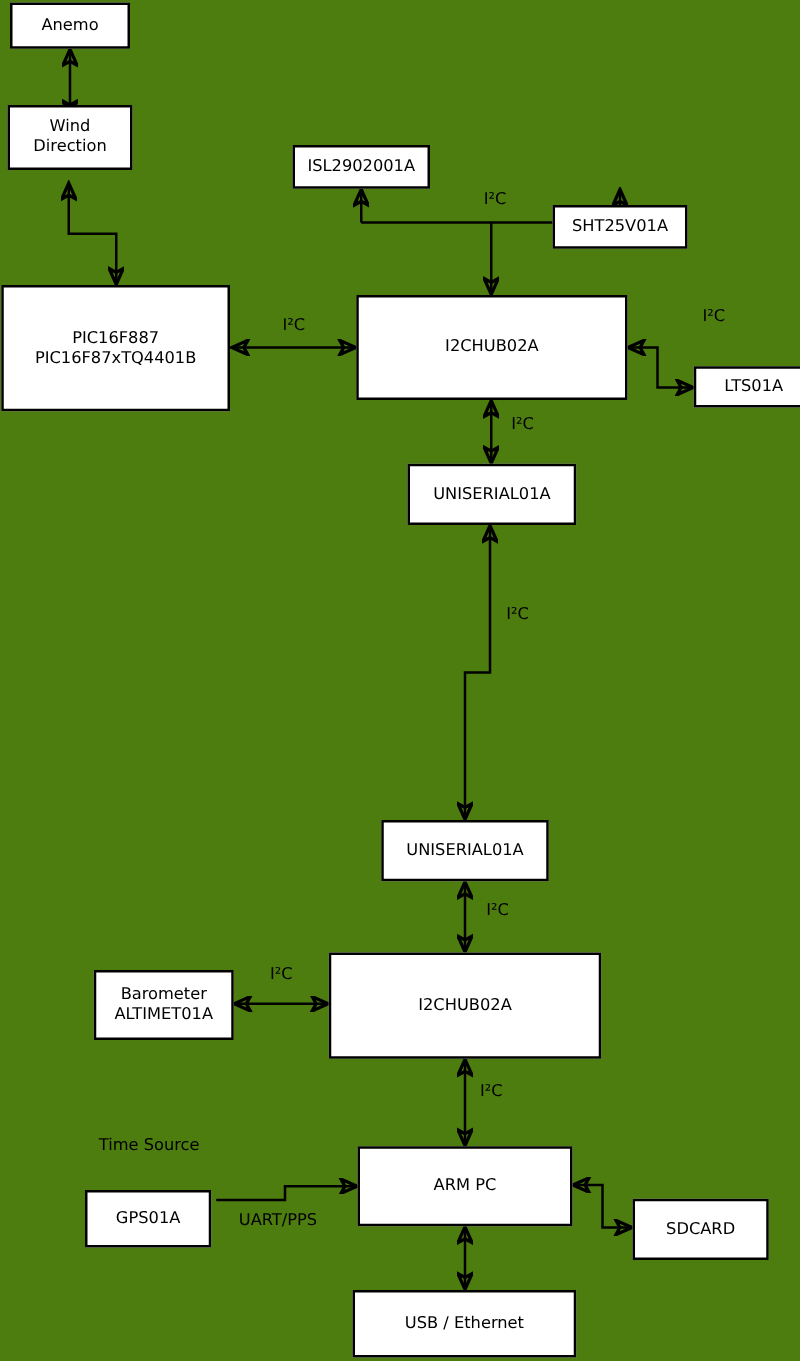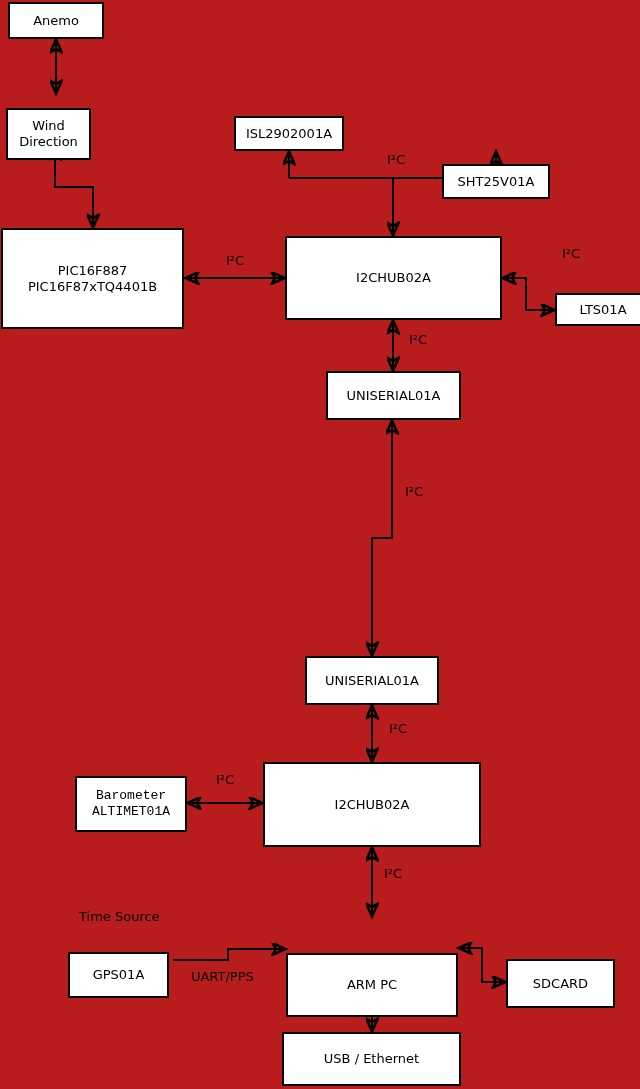--- a/index.html
+++ b/index.html
@@ -4,21 +4,21 @@
 <style>
   html, body {
     margin: 0;
     padding: 0;
     background: #ffffff;
   }
   .canvas {
     position: relative;
     width: 640px;
     height: 1089px;
-    background: #b91c1c;
+    background: #4d7c0f;
     font-family: "DejaVu Sans", "Liberation Sans", sans-serif;
     color: #000000;
     overflow: hidden;
   }
   svg.edges {
     position: absolute;
     left: 0;
     top: 0;
     width: 640px;
     height: 1089px;
@@ -76,46 +76,46 @@
     <path d="M 372 706 V 761" marker-start="url(#ah)" marker-end="url(#ah)"></path>
     <path d="M 188 803 H 262" marker-start="url(#ah)" marker-end="url(#ah)"></path>
     <path d="M 372 848 V 916" marker-start="url(#ah)" marker-end="url(#ah)"></path>
     <path d="M 173 960 H 228 V 949 H 285" marker-end="url(#ah)"></path>
     <path d="M 459 948 H 482 V 982 H 505" marker-start="url(#ah)" marker-end="url(#ah)"></path>
     <path d="M 372 982 V 1031" marker-start="url(#ah)" marker-end="url(#ah)"></path>
   </svg>
 
   <div class="node" style="left:8px;   top:2px;   width:96px;  height:37px;">Anemo</div>
 
-  <div class="node" style="left:6px;   top:108px;  width:85px; height:52px;">Wind
+  <div class="node" style="left:6px;   top:84px;  width:100px; height:52px;">Wind
 Direction</div>
 
   <div class="node" style="left:1px;   top:228px; width:183px; height:101px;">PIC16F887
 PIC16F87xTQ4401B</div>
 
   <div class="node" style="left:234px; top:116px; width:110px; height:35px;">ISL2902001A</div>
 
   <div class="node" style="left:442px; top:116px; width:108px; height:35px;margin-top:48px;">SHT25V01A</div>
 
   <div class="node" style="left:285px; top:236px; width:217px; height:84px;">I2CHUB02A</div>
 
   <div class="node" style="left:555px; top:293px; width:96px;  height:33px;">LTS01A</div>
 
   <div class="node" style="left:326px; top:371px; width:135px; height:49px;">UNISERIAL01A</div>
 
   <div class="node" style="left:305px; top:656px; width:134px; height:49px;">UNISERIAL01A</div>
 
-  <div class="node" style="left:75px;  top:776px; width:112px; height:56px;font-family:Liberation Mono, monospace;">Barometer
+  <div class="node" style="left:75px;  top:776px; width:112px; height:56px;">Barometer
 ALTIMET01A</div>
 
   <div class="node" style="left:263px; top:762px; width:218px; height:85px;">I2CHUB02A</div>
 
   <div class="node" style="left:68px;  top:952px; width:101px; height:46px;">GPS01A</div>
 
-  <div class="node" style="left:286px; top:917px; width:172px; height:64px;margin-top:36px;">ARM PC</div>
+  <div class="node" style="left:286px; top:917px; width:172px; height:64px;">ARM PC</div>
 
   <div class="node" style="left:282px; top:1032px; width:179px; height:54px;">USB / Ethernet</div>
 
   <div class="node" style="left:506px; top:959px; width:109px; height:49px;">SDCARD</div>
 
   <div class="lbl" style="left:387px; top:152px;">I²C</div>
 
   <div class="lbl" style="left:226px; top:253px;">I²C</div>
 
   <div class="lbl" style="left:562px; top:246px;">I²C</div>

